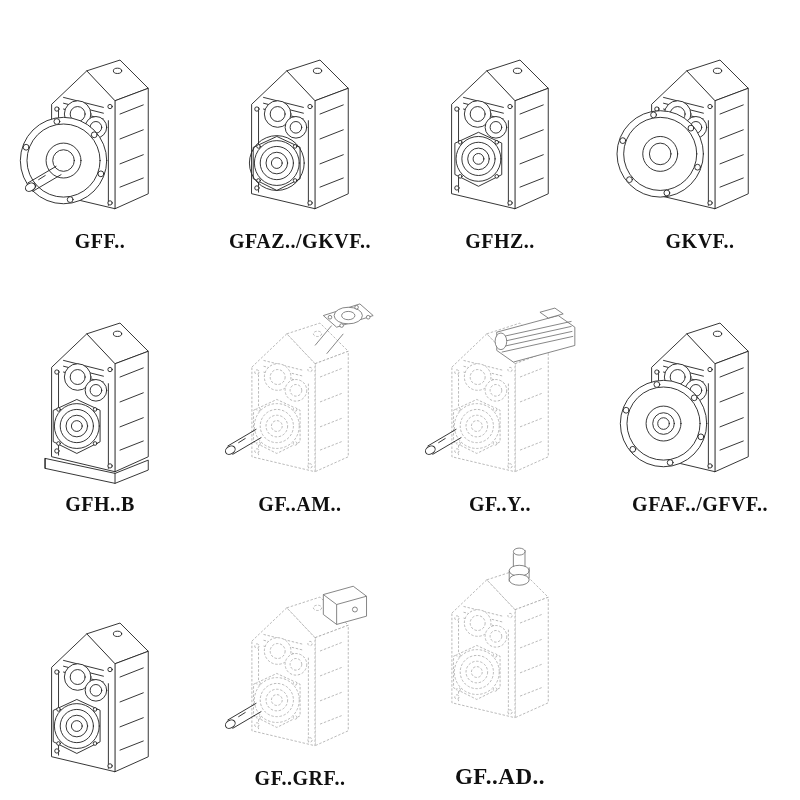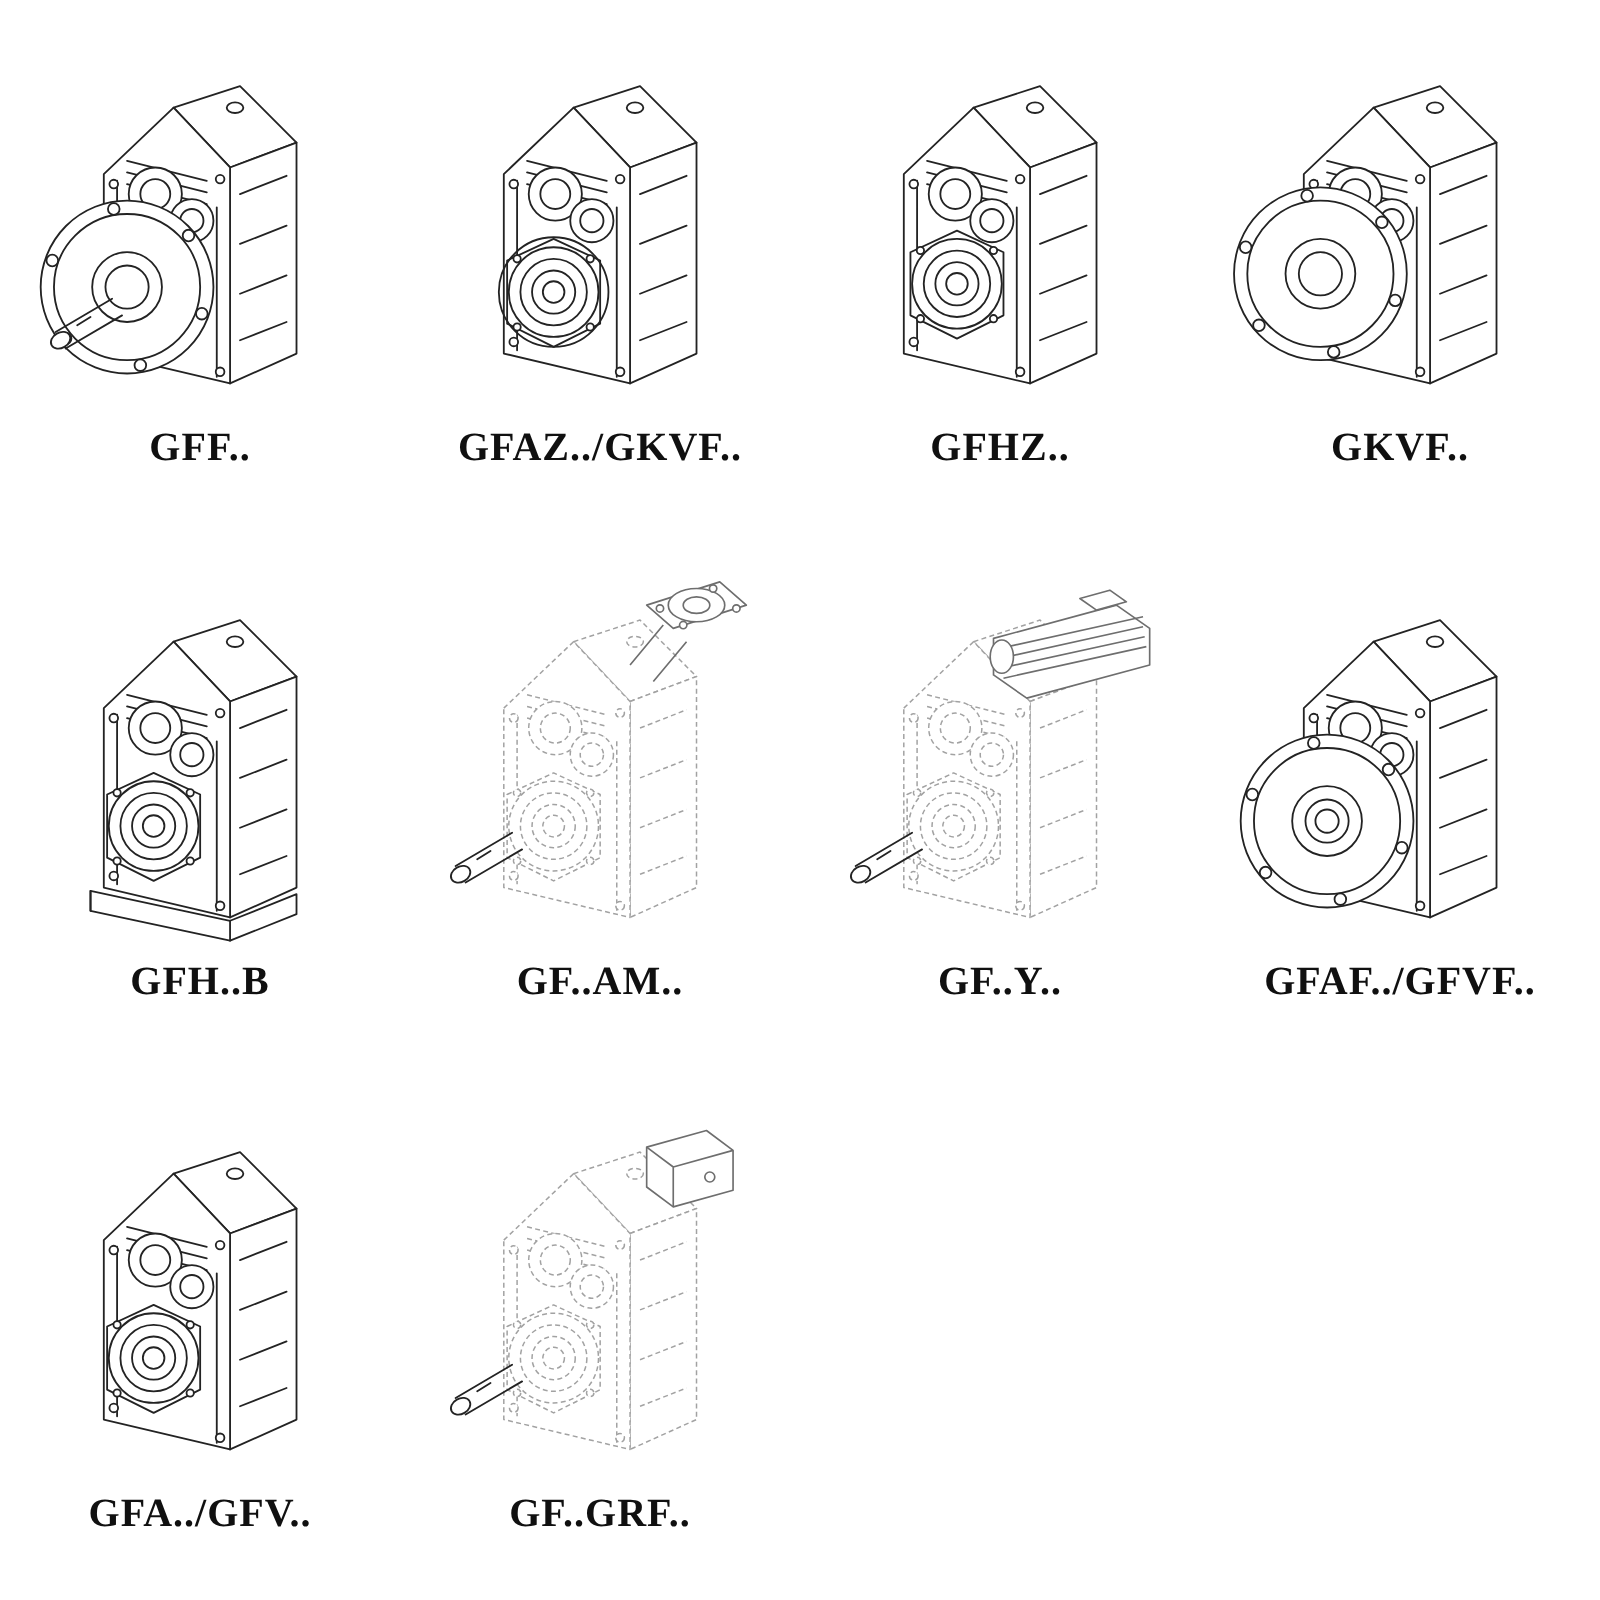--- a/index.html
+++ b/index.html
@@ -6,21 +6,21 @@
   html, body { width: 800px; height: 800px; background: #ffffff; }
   body { font-family: "Liberation Serif", serif; }
   .catalog {
     width: 800px; height: 800px;
     display: grid;
     grid-template-columns: repeat(4, 1fr);
     grid-template-rows: repeat(3, 1fr);
   }
   .cell {
     display: flex; flex-direction: column;
-    align-items: center; justify-content: flex-start;
+    align-items: center; justify-content: flex-end;
     padding: 4px 2px 10px;
   }
   .drawing { width: 96%; height: 206px; }
   .label {
     font-weight: bold; font-size: 20px; color: #101010;
     letter-spacing: 0.5px; margin-top: 3px; white-space: nowrap;
   }
   .cell:nth-child(11) .label, .cell:nth-child(12) .label { font-size: 23px; margin-top: 28px; }
   .cell:nth-child(12) { border-left: 1px solid #d9d9d9; border-top: 1px solid #d9d9d9; }
 
@@ -217,33 +217,44 @@
     <div class="label">GFAF../GFVF..</div>
   </div>
 
   <div class="cell">
     <svg class="drawing" viewBox="0 0 200 248">
       <g class="ink">
           <use href="#sym-housing"></use>
           <use href="#sym-rings"></use>
         </g>
     </svg>
-    <div class="label">GFA../GFV..</div>
   </div>
 
   <div class="cell">
     <svg class="drawing" viewBox="0 0 200 248">
       <g class="phantom">
           <use href="#sym-housing"></use>
           <use href="#sym-rings"></use>
         </g>
       <g class="ink">
           <use href="#sym-shaft"></use>
         </g>
       <g class="mid">
           <use href="#sym-inputblock"></use>
         </g>
     </svg>
     <div class="label">GF..GRF..</div>
   </div>
 
+  <div class="cell">
+    <svg class="drawing" viewBox="0 0 200 248">
+      <g class="phantom">
+          <use href="#sym-housing"></use>
+          <use href="#sym-rings"></use>
+        </g>
+      <g class="mid">
+          <use href="#sym-inputshaft"></use>
+        </g>
+    </svg>
+    <div class="label">GF..AD..</div>
+  </div>
 
 </div>
 
 </body></html>

